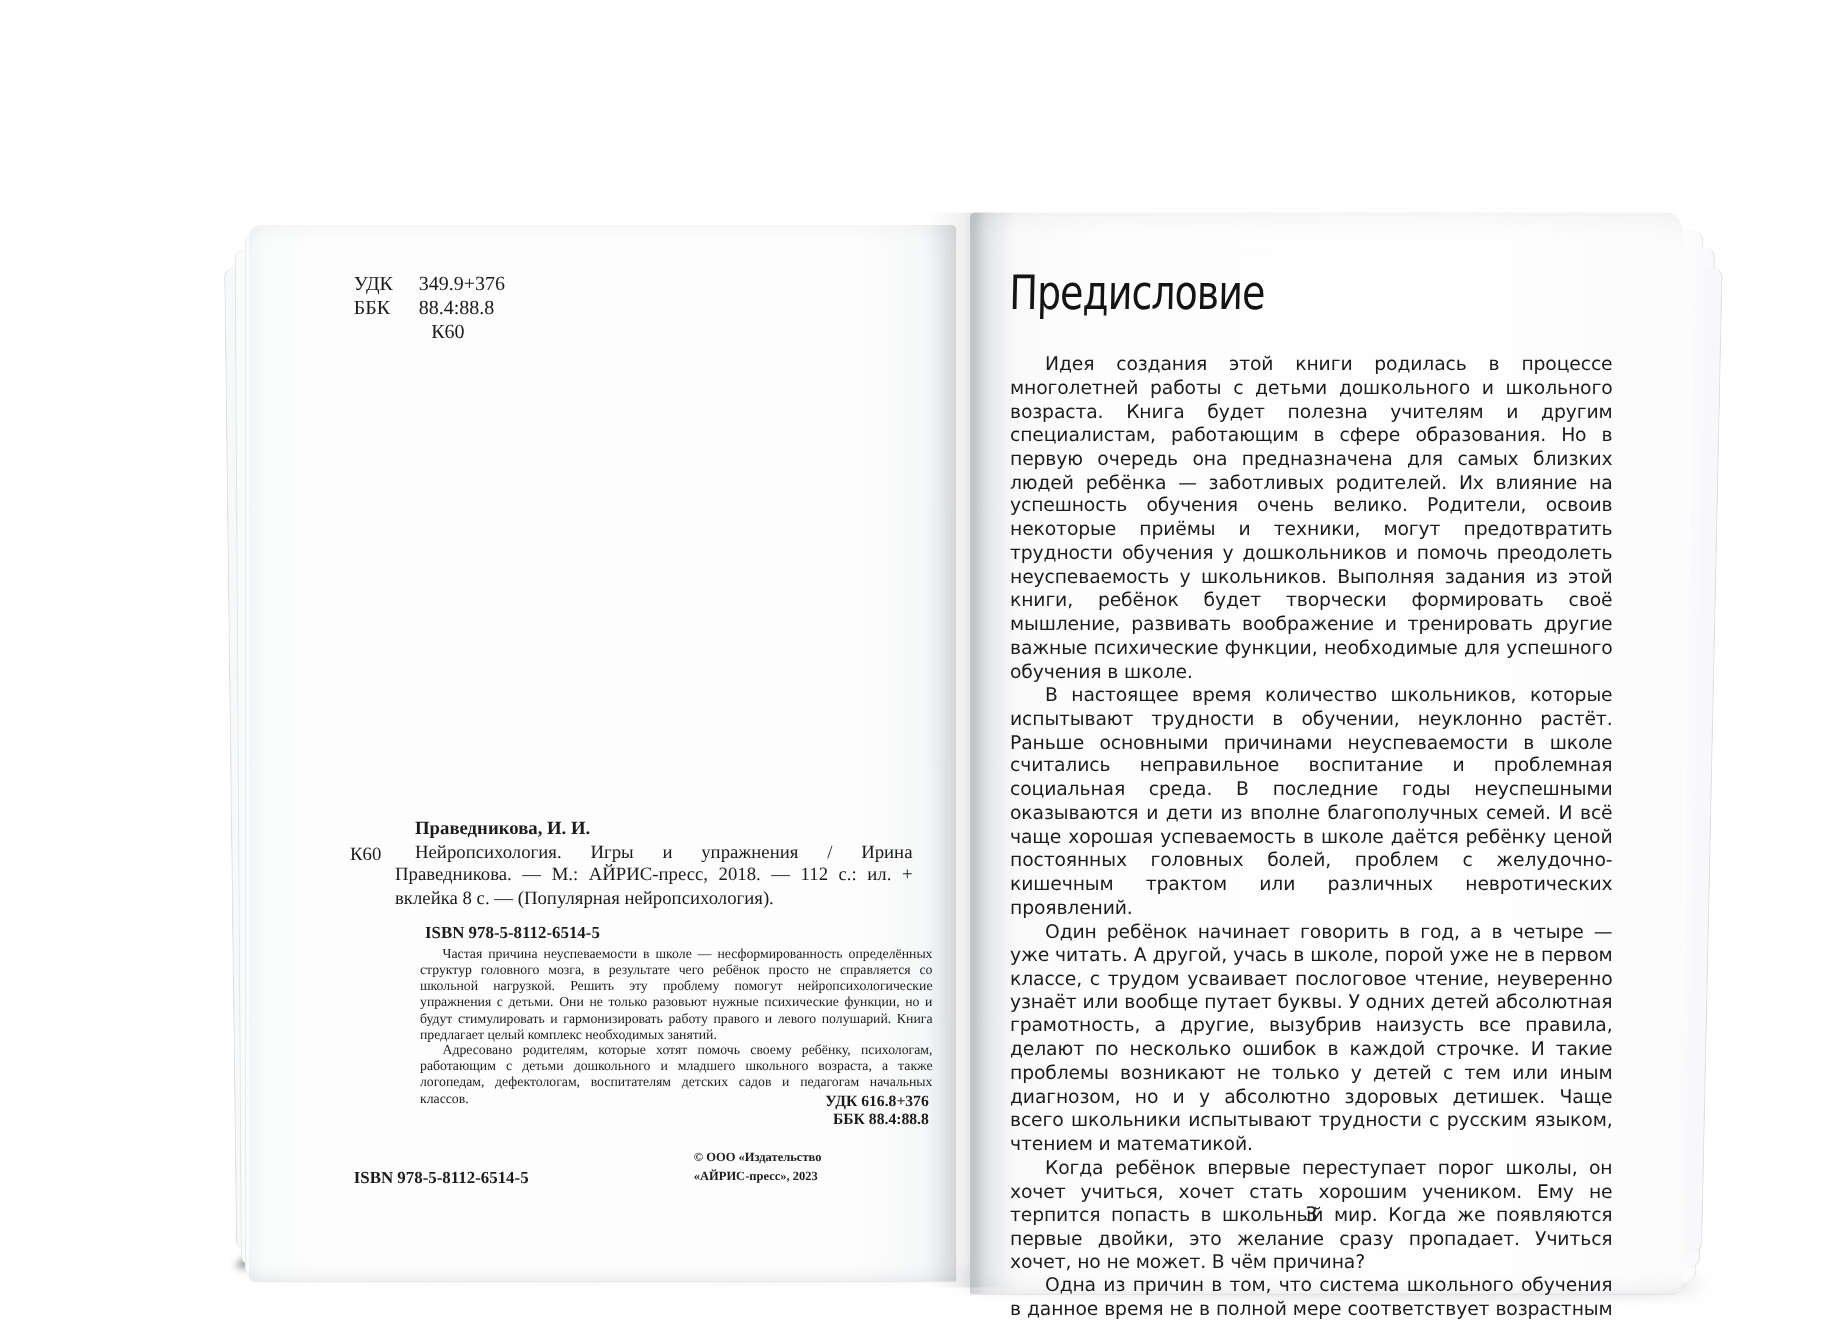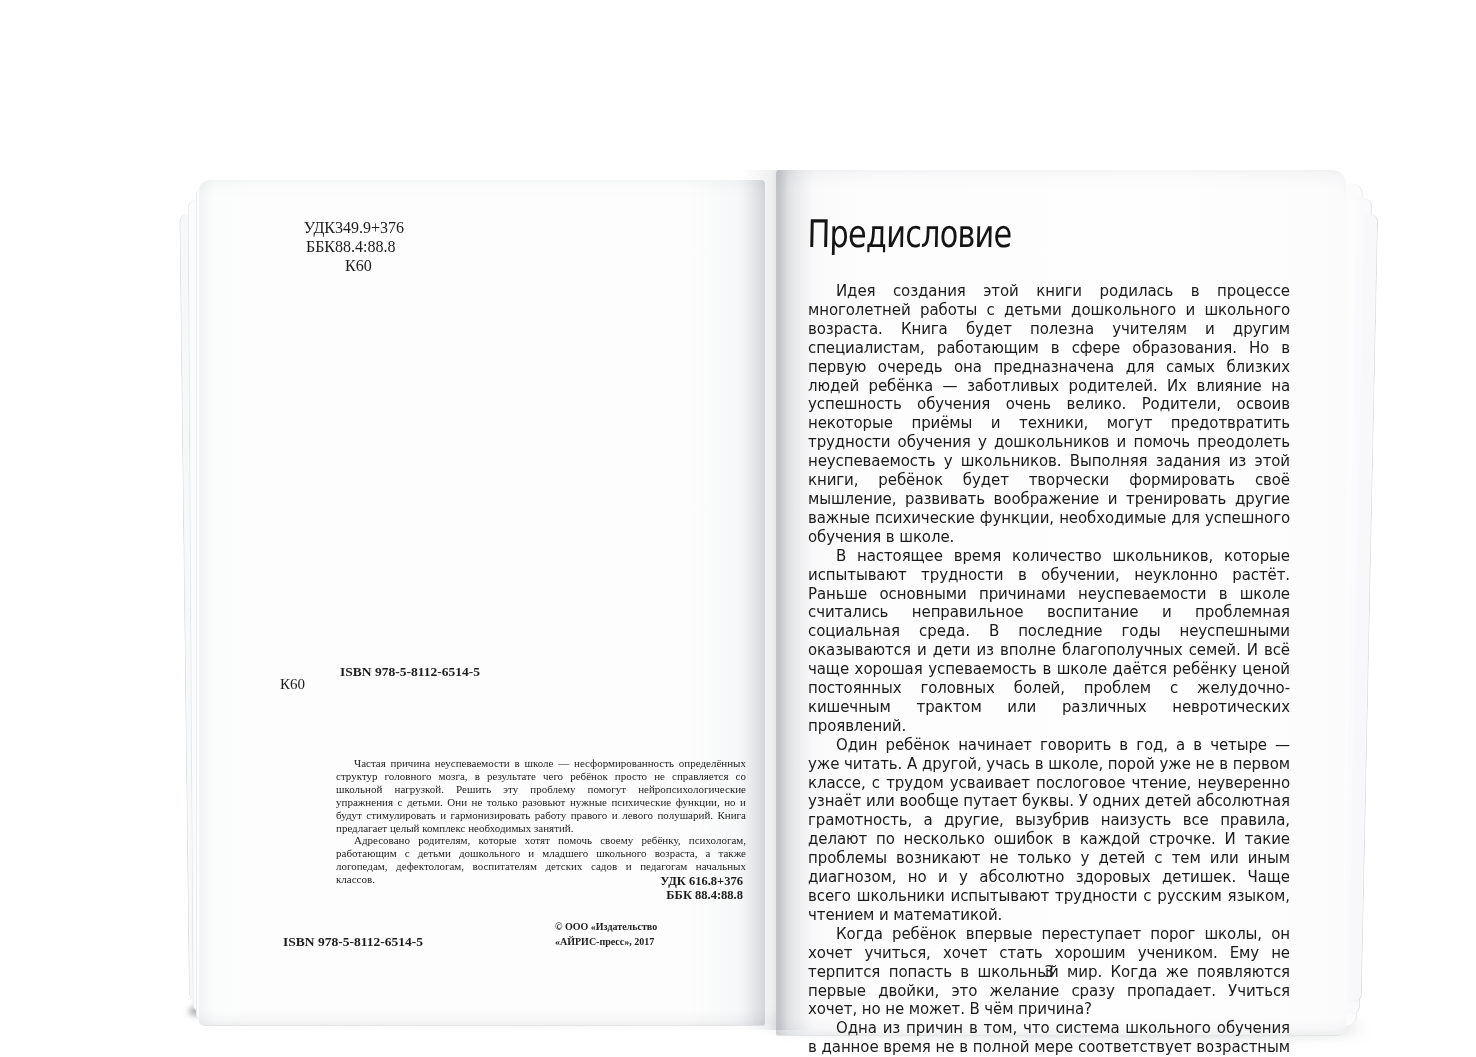--- a/index.html
+++ b/index.html
@@ -49,21 +49,21 @@
                 inset 0 20px 26px -24px rgba(40,45,55,.10);
     border-bottom:1px solid #e4e5e7;
   }
   .gutter {
     position:absolute; z-index:3; left:742px; top:170px; width:72px; height:860px; pointer-events:none;
     background: linear-gradient(to right, rgba(35,40,50,0) 0%, rgba(35,40,50,.07) 40%, rgba(35,40,50,.13) 52%, rgba(35,40,50,.05) 66%, rgba(35,40,50,0) 100%);
   }
 
   
   .codes { position:absolute; left:84px; top:38px; font-size:16px; line-height:19px; }
-  .codes .row { display:flex;text-align:right; }
+  .codes .row { display:flex; }
   .codes .lbl { width:52px; }
   .codes .kline { padding-left:62px; }
 
   .biblio { position:absolute; left:117px; top:474px; width:414px; font-size:15px; line-height:18.5px; }
   .biblio .author { font-weight:bold; text-indent:16px; }
   .biblio .kcode  { position:absolute; left:-36px; top:21px; }
   .biblio .citation { margin:0; text-indent:16px; text-align:justify; }
   .biblio .isbn-mid { margin-top:9px; margin-left:24px; font-weight:bold; font-size:13.5px; }
 
   .annotation { position:absolute; left:137px; top:577px; width:410px; font-size:11px; line-height:12.9px; text-align:justify; }
@@ -108,37 +108,39 @@
         <span>349.9+376</span>
       </div>
       <div class="row">
         <span class="lbl">ББК</span>
         <span>88.4:88.8</span>
       </div>
       <div class="kline">К60</div>
     </div>
 
     <div class="biblio">
+      <div class="author">Праведникова, И. И.</div>
       <div class="kcode">К60</div>
+      <p class="citation">Нейропсихология. Игры и упражнения / Ирина Праведникова. — М.: АЙРИС-пресс, 2018. — 112 с.: ил. + вклейка 8 с. — (Популярная нейропсихология).</p>
       <div class="isbn-mid">ISBN 978-5-8112-6514-5</div>
     </div>
 
     <div class="annotation">
       <p>Частая причина неуспеваемости в школе — несформированность определённых структур головного мозга, в результате чего ребёнок просто не справляется со школьной нагрузкой. Решить эту проблему помогут нейропсихологические упражнения с детьми. Они не только  разовьют нужные психические функции, но и будут стимулировать и гармонизировать работу правого и левого полушарий. Книга предлагает целый комплекс необходимых занятий.</p>
       <p>Адресовано родителям, которые хотят помочь своему ребёнку, психологам, работающим с детьми дошкольного и младшего школьного возраста, а также логопедам, дефектологам, воспитателям детских садов и педагогам начальных классов.</p>
     </div>
 
     <div class="footer-codes">
       <div>УДК 616.8+376</div>
       <div>ББК 88.4:88.8</div>
     </div>
 
     <div class="copyright">
       <div>© ООО «Издательство</div>
-      <div>«АЙРИС-пресс», 2017</div>
+      <div>«АЙРИС-пресс», 2023</div>
     </div>
 
     <div class="footer-isbn">ISBN 978-5-8112-6514-5</div>
   </div>
 
   <div class="page page-right">
     <h1 class="preface-title">Предисловие</h1>
 
     <div class="body-text">
       <p>Идея создания этой книги родилась в процессе многолетней работы с детьми дошкольного и школьного возраста. Книга будет полезна учителям и другим специалистам, работающим в сфере образования. Но в первую очередь она предназначена для самых близких людей ребёнка — заботливых родителей. Их влияние на успешность обучения очень велико. Родители, освоив некоторые приёмы и техники, могут предотвратить трудности обучения у дошкольников и помочь преодолеть неуспеваемость у школьников. Выполняя задания из этой книги, ребёнок будет творчески формировать своё мышление, развивать воображение и тренировать другие важные психические функции, необходимые для успешного обучения в школе.</p>

